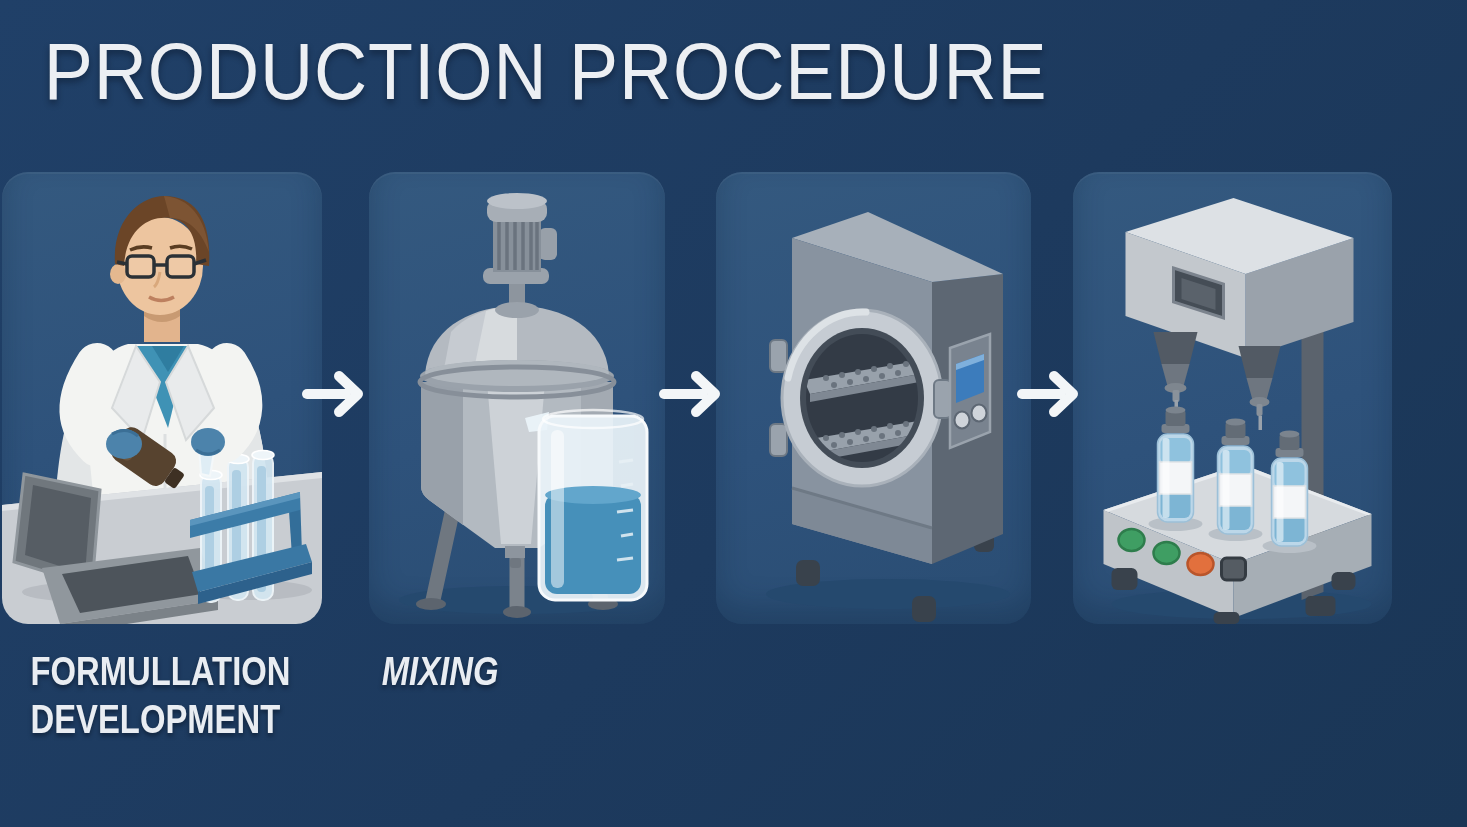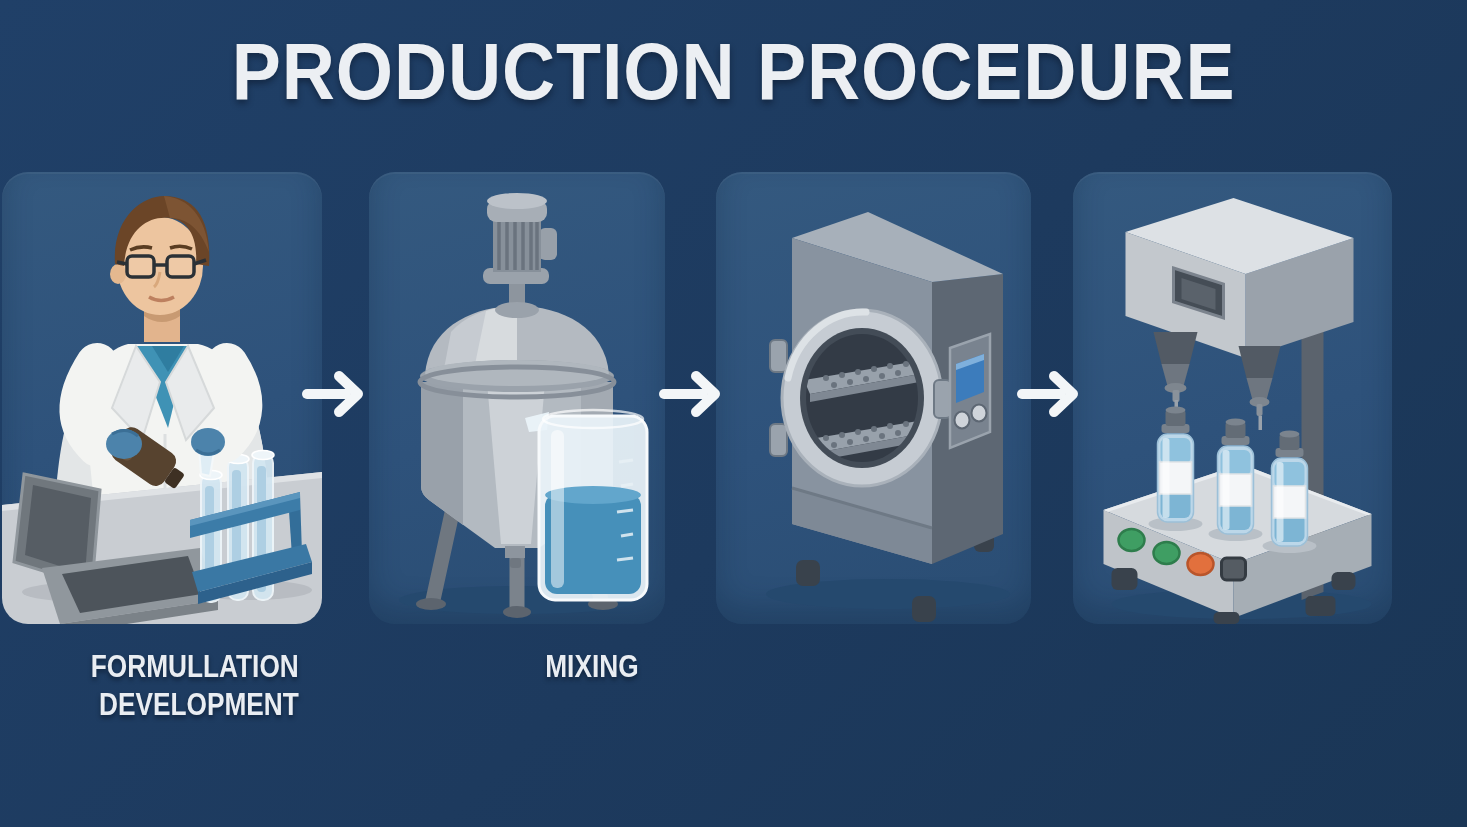--- a/index.html
+++ b/index.html
@@ -2,46 +2,46 @@
 <html><head>
 <meta charset="utf-8">
 <style>
   html,body{margin:0;padding:0;background:#12243c;}
   .stage{
     position:relative;width:1467px;height:827px;overflow:hidden;
     background:linear-gradient(135deg,#204068 0%,#1d3a5e 55%,#1a3656 100%);
     font-family:"Liberation Sans",sans-serif;
   }
   .title{
-    position:absolute;left:0;top:26px;width:100%;text-align:center;
-    color:#eceff3;font-size:80px;font-weight:700;letter-spacing:1px;
+    position:absolute;left:0;top:26px;width:100%;text-align:left;
+    color:#eceff3;font-size:80px;font-weight:400;letter-spacing:1px;
     text-shadow:0 4px 7px rgba(6,16,30,.45);
     white-space:nowrap;
   }
   .title>span{display:inline-block;transform:scaleX(.92);transform-origin:50% 50%;}
   .panel{
     position:absolute;top:172px;height:452px;border-radius:26px;overflow:hidden;
     background:linear-gradient(165deg,#34597f 0%,#2e527b 55%,#2a4d73 100%);
     box-shadow:inset 0 -16px 30px rgba(12,32,58,.28), inset 0 2px 0 rgba(255,255,255,.05);
   }
   .panel svg{position:absolute;inset:0;width:100%;height:100%;}
   .p1{left:2px;width:320px;}
   .p2{left:369px;width:296px;}
   .p3{left:716px;width:315px;}
   .p4{left:1073px;width:319px;}
   .flow-arrow{position:absolute;top:366px;width:66px;height:56px;}
   .a1{left:300px;} .a2{left:657px;} .a3{left:1015px;}
   .step-label{
-    position:absolute;top:647px;text-align:right;color:#e9edf2;
-    font-size:32px;font-weight:700;line-height:1.2;
+    position:absolute;top:647px;text-align:left;color:#e9edf2;
+    font-size:40px;font-weight:700;line-height:1.2;
     text-shadow:0 3px 5px rgba(6,16,30,.5);
   }
   .step-label>span{display:inline-block;transform:scaleX(.82);transform-origin:50% 50%;white-space:pre-line;}
   .l1{left:2px;width:320px;}
-  .l2{left:353px;width:296px;}
+  .l2{left:369px;width:296px;font-style:italic;}
   .l3{left:716px;width:315px;}
   .l4{left:1073px;width:319px;}
 </style>
 </head>
 <body>
 
 <div class="stage">
 
   <div class="title"><span>PRODUCTION PROCEDURE</span></div>
 

